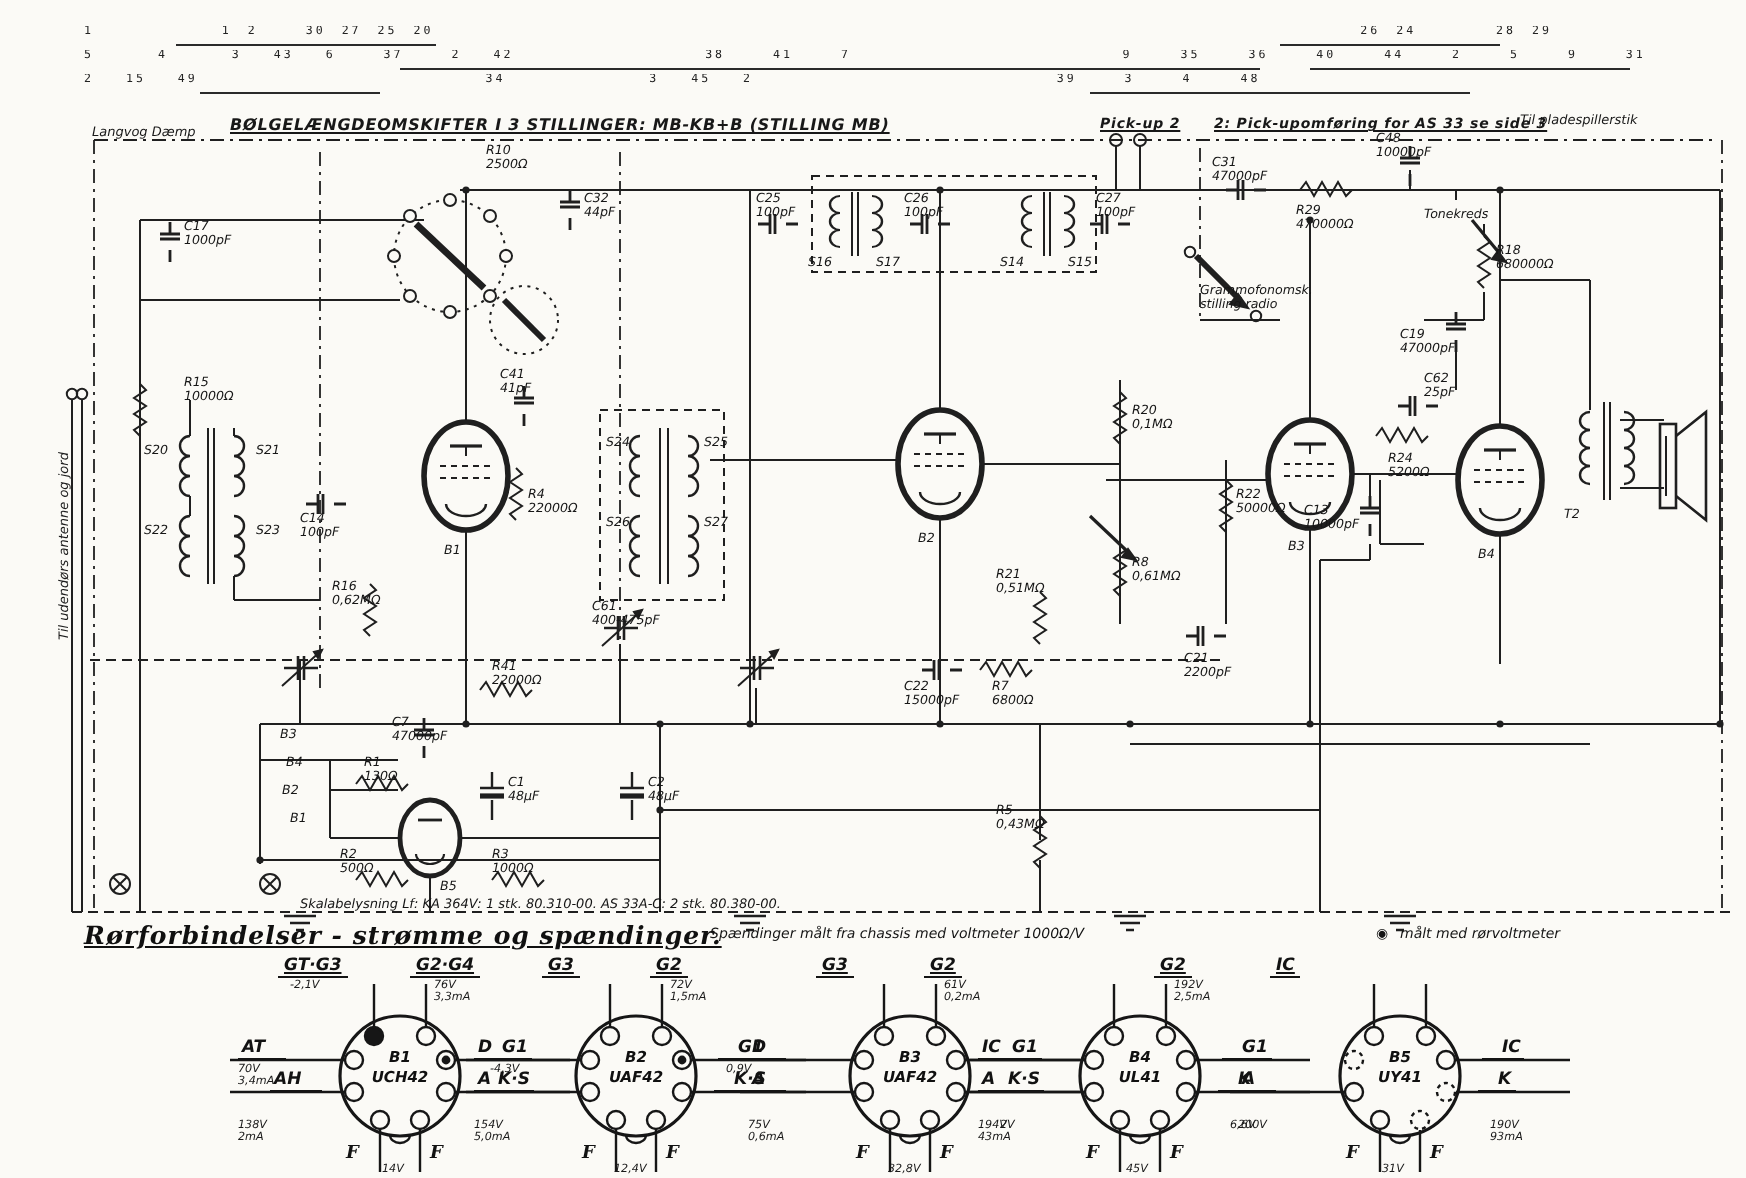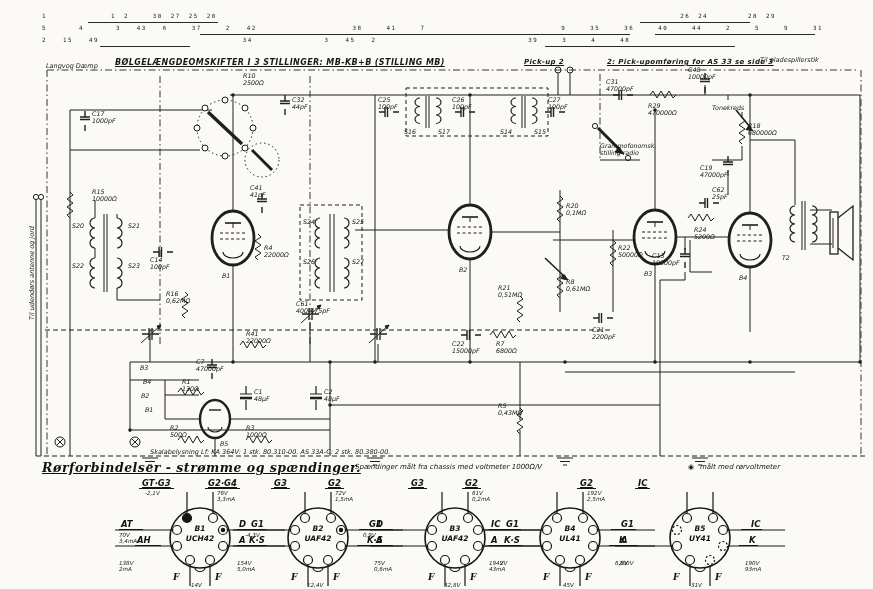--- a/index.html
+++ b/index.html
@@ -37,21 +37,21 @@
   <div class="hl" style="left:88px;top:22px;width:130px"></div>
   <div class="hl" style="left:640px;top:22px;width:110px"></div>
   <div class="hl" style="left:200px;top:34px;width:430px"></div>
   <div class="hl" style="left:655px;top:34px;width:160px"></div>
   <div class="hl" style="left:100px;top:46px;width:90px"></div>
   <div class="hl" style="left:545px;top:46px;width:190px"></div>
 
   <div class="hdr small" style="left:46px;top:62px">Langvog  Dæmp</div>
   <div class="hdr u" style="left:115px;top:58px">BØLGELÆNGDEOMSKIFTER I 3 STILLINGER: MB-KB+B (STILLING MB)</div>
   <div class="hdr small" style="left:760px;top:56px">Til pladespillerstik</div>
-  <div class="hdr u small" style="left:524px;top:58px;font-size:7px">Pick-up 2</div>
+  <div class="hdr u small" style="left:550px;top:58px;font-size:7px">Pick-up 2</div>
   <div class="hdr u small" style="left:607px;top:58px;font-size:7px">2: Pick-upomføring for AS 33 se side 3</div>
 
   <svg id="schem" width="873" height="470" viewBox="0 0 873 470">
     <defs>
       <g id="res-v" stroke="currentColor" fill="none" stroke-width="1">
         <path d="M0,0 l3,3 l-6,4 l6,4 l-6,4 l6,4 l-6,4 l3,3"></path>
       </g>
       <g id="res-h" stroke="currentColor" fill="none" stroke-width="1">
         <path d="M0,0 l3,-4 l4,7 l4,-7 l4,7 l4,-7 l4,7 l3,-3"></path>
       </g>

